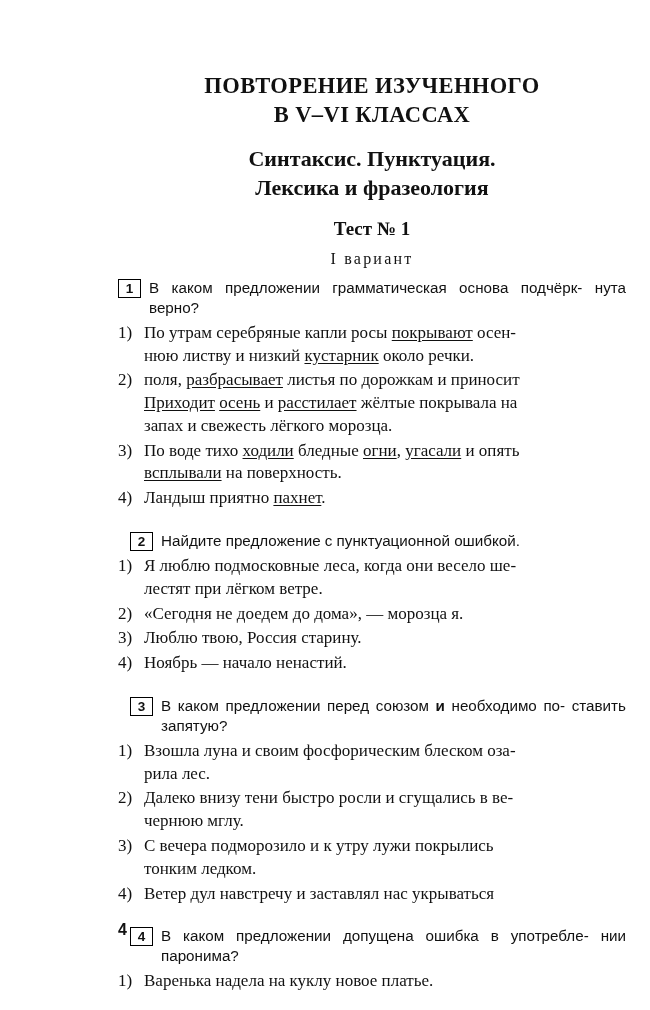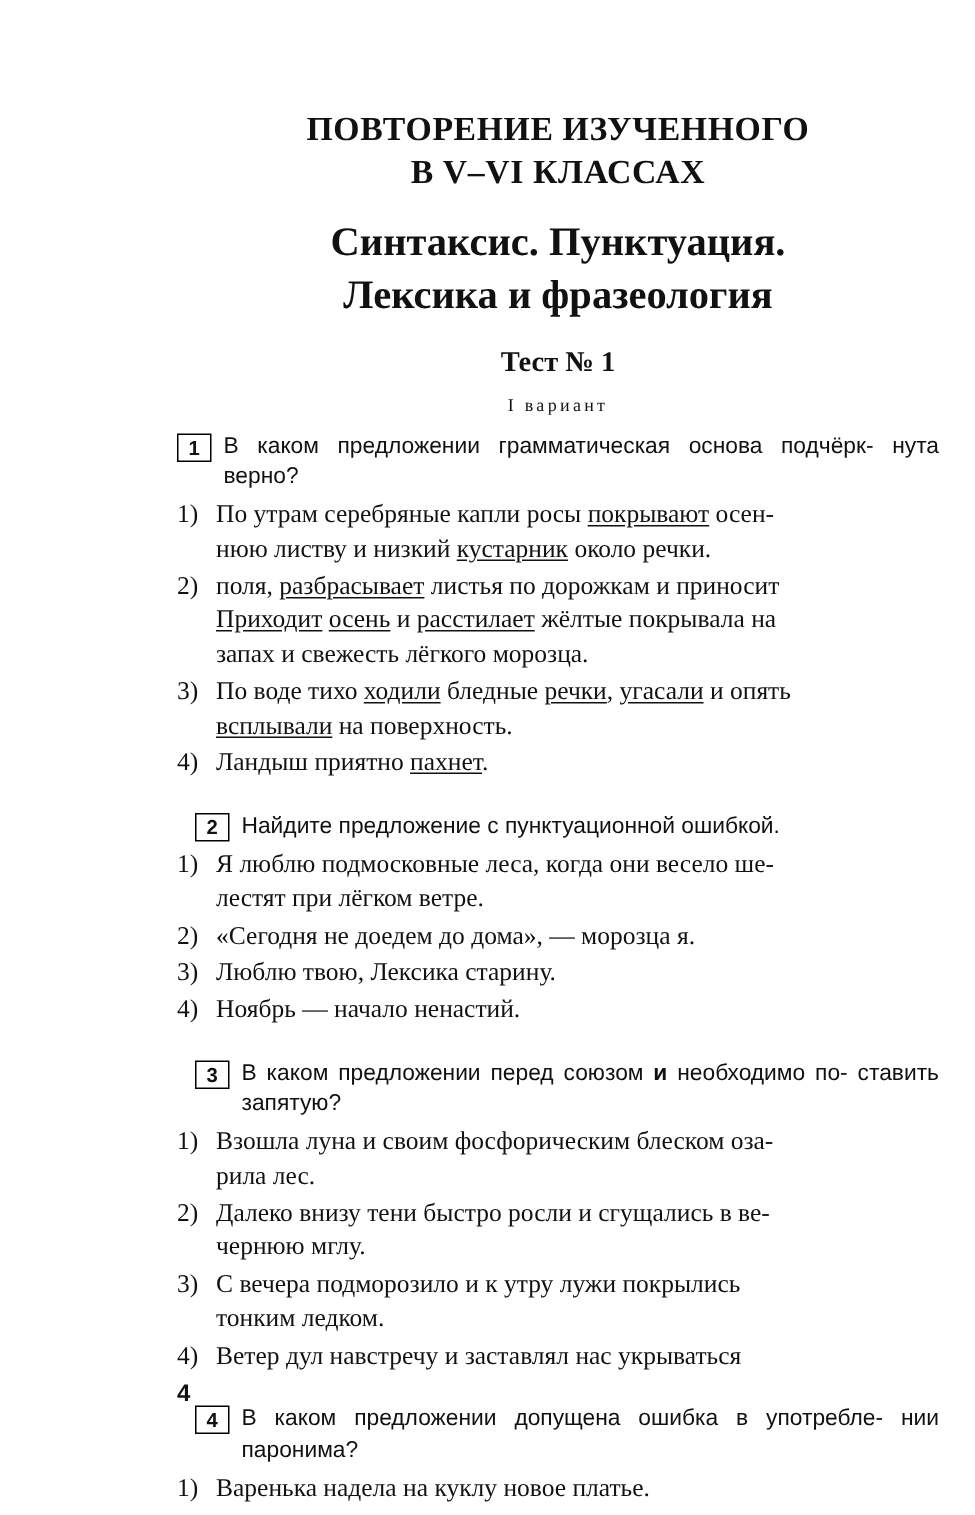--- a/index.html
+++ b/index.html
@@ -36,34 +36,34 @@
     letter-spacing: 0.4px;
     line-height: 1.28;
     margin: 0;
   }
   .h-main .line2 {
     display: block;
   }
   .h-sub {
     text-align: center;
     font-weight: bold;
-    font-size: 27px;
+    font-size: 22px;
     line-height: 1.32;
     margin-top: 14px;
   }
   .h-sub .line2 { display: block; }
   .h-test {
     text-align: center;
     font-weight: bold;
     font-size: 19px;
     margin-top: 16px;
   }
   .h-variant {
     text-align: center;
-    font-size: 12px;
+    font-size: 16px;
     letter-spacing: 2.2px;
     margin-top: 10px;
     margin-bottom: 6px;
   }
 
   .task {
     margin-top: 10px;
   }
   .task-head {
     display: flex;
@@ -172,21 +172,21 @@
           <div class="item-mark">2)</div>
           <div class="item-body">
               <div class="">поля, <span class="u">разбрасывает</span> листья по дорожкам и приносит</div>
               <div class=""><span class="u">Приходит</span> <span class="u">осень</span> и <span class="u">расстилает</span> жёлтые покрывала на</div>
               <div class="last-line">запах и свежесть лёгкого морозца.</div>
             </div>
         </div>
         <div class="item">
           <div class="item-mark">3)</div>
           <div class="item-body">
-              <div class="">По воде тихо <span class="u">ходили</span> бледные <span class="u">речки</span>, <span class="u">угасали</span> и опять</div>
+              <div class="">По воде тихо <span class="u">ходили</span> бледные <span class="u">огни</span>, <span class="u">угасали</span> и опять</div>
               <div class="last-line"><span class="u">всплывали</span> на поверхность.</div>
             </div>
         </div>
         <div class="item">
           <div class="item-mark">4)</div>
           <div class="item-body">
               <div class="last-line">Ландыш приятно <span class="u">пахнет</span>.</div>
             </div>
         </div>
       </div>
@@ -211,21 +211,21 @@
         </div>
         <div class="item">
           <div class="item-mark">2)</div>
           <div class="item-body">
               <div class="last-line">«Сегодня не доедем до дома», — морозца я.</div>
             </div>
         </div>
         <div class="item">
           <div class="item-mark">3)</div>
           <div class="item-body">
-              <div class="last-line">Люблю твою, Лексика старину.</div>
+              <div class="last-line">Люблю твою, Россия старину.</div>
             </div>
         </div>
         <div class="item">
           <div class="item-mark">4)</div>
           <div class="item-body">
               <div class="last-line">Ноябрь — начало ненастий.</div>
             </div>
         </div>
       </div>
     </div>

